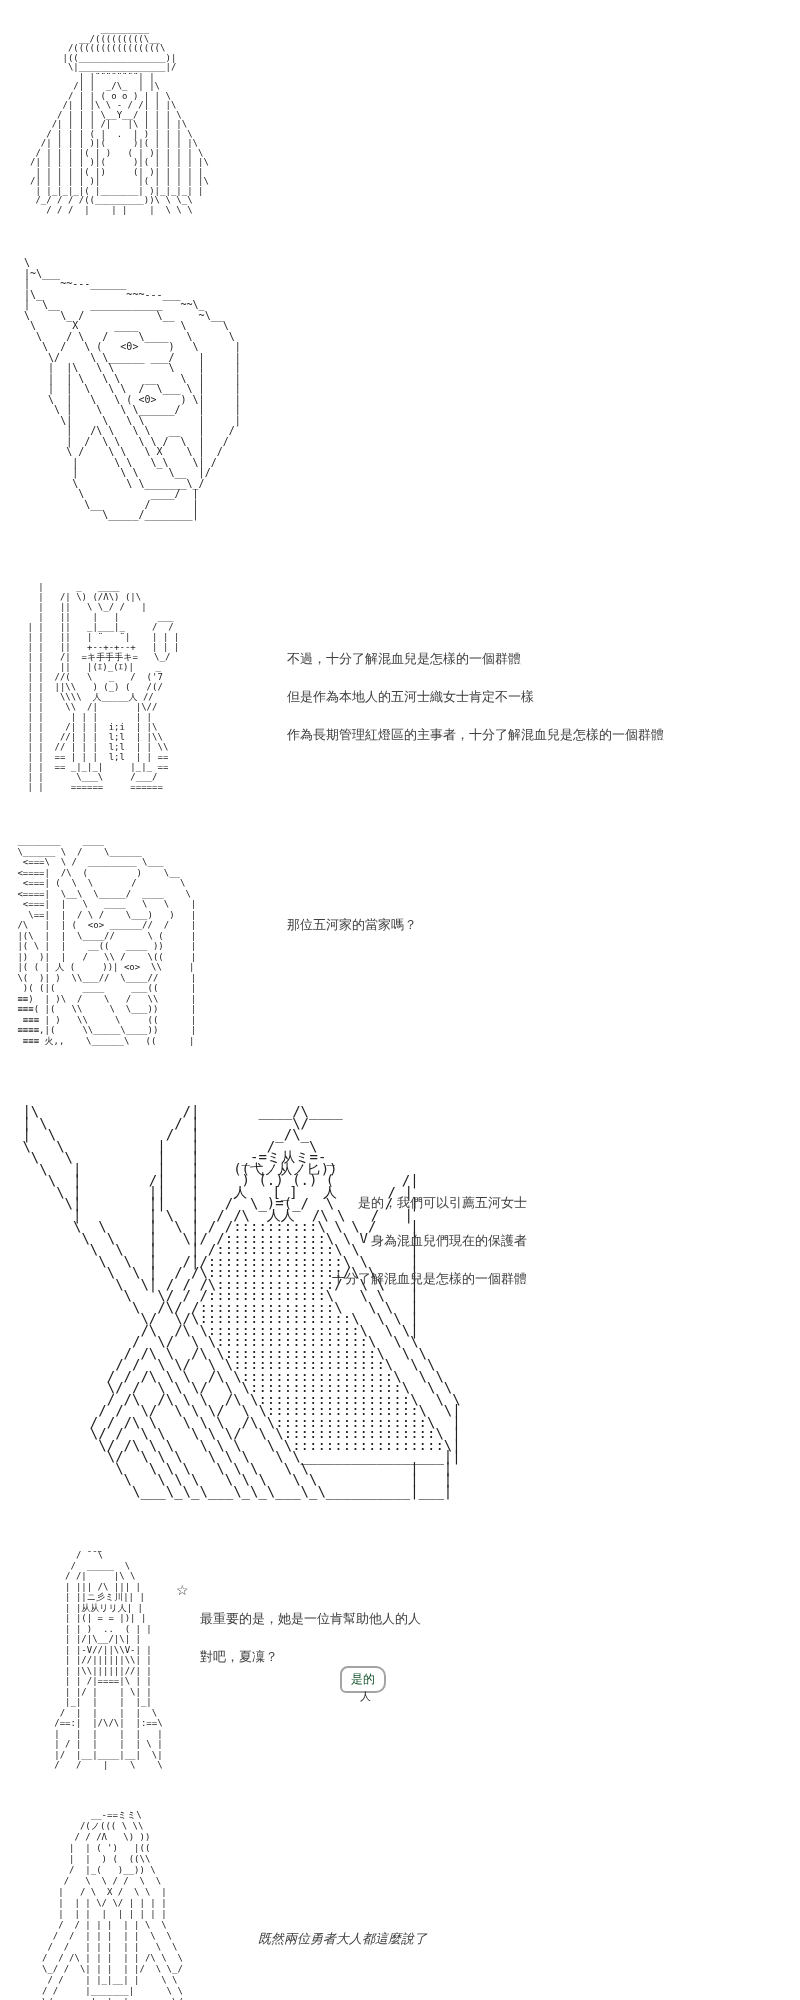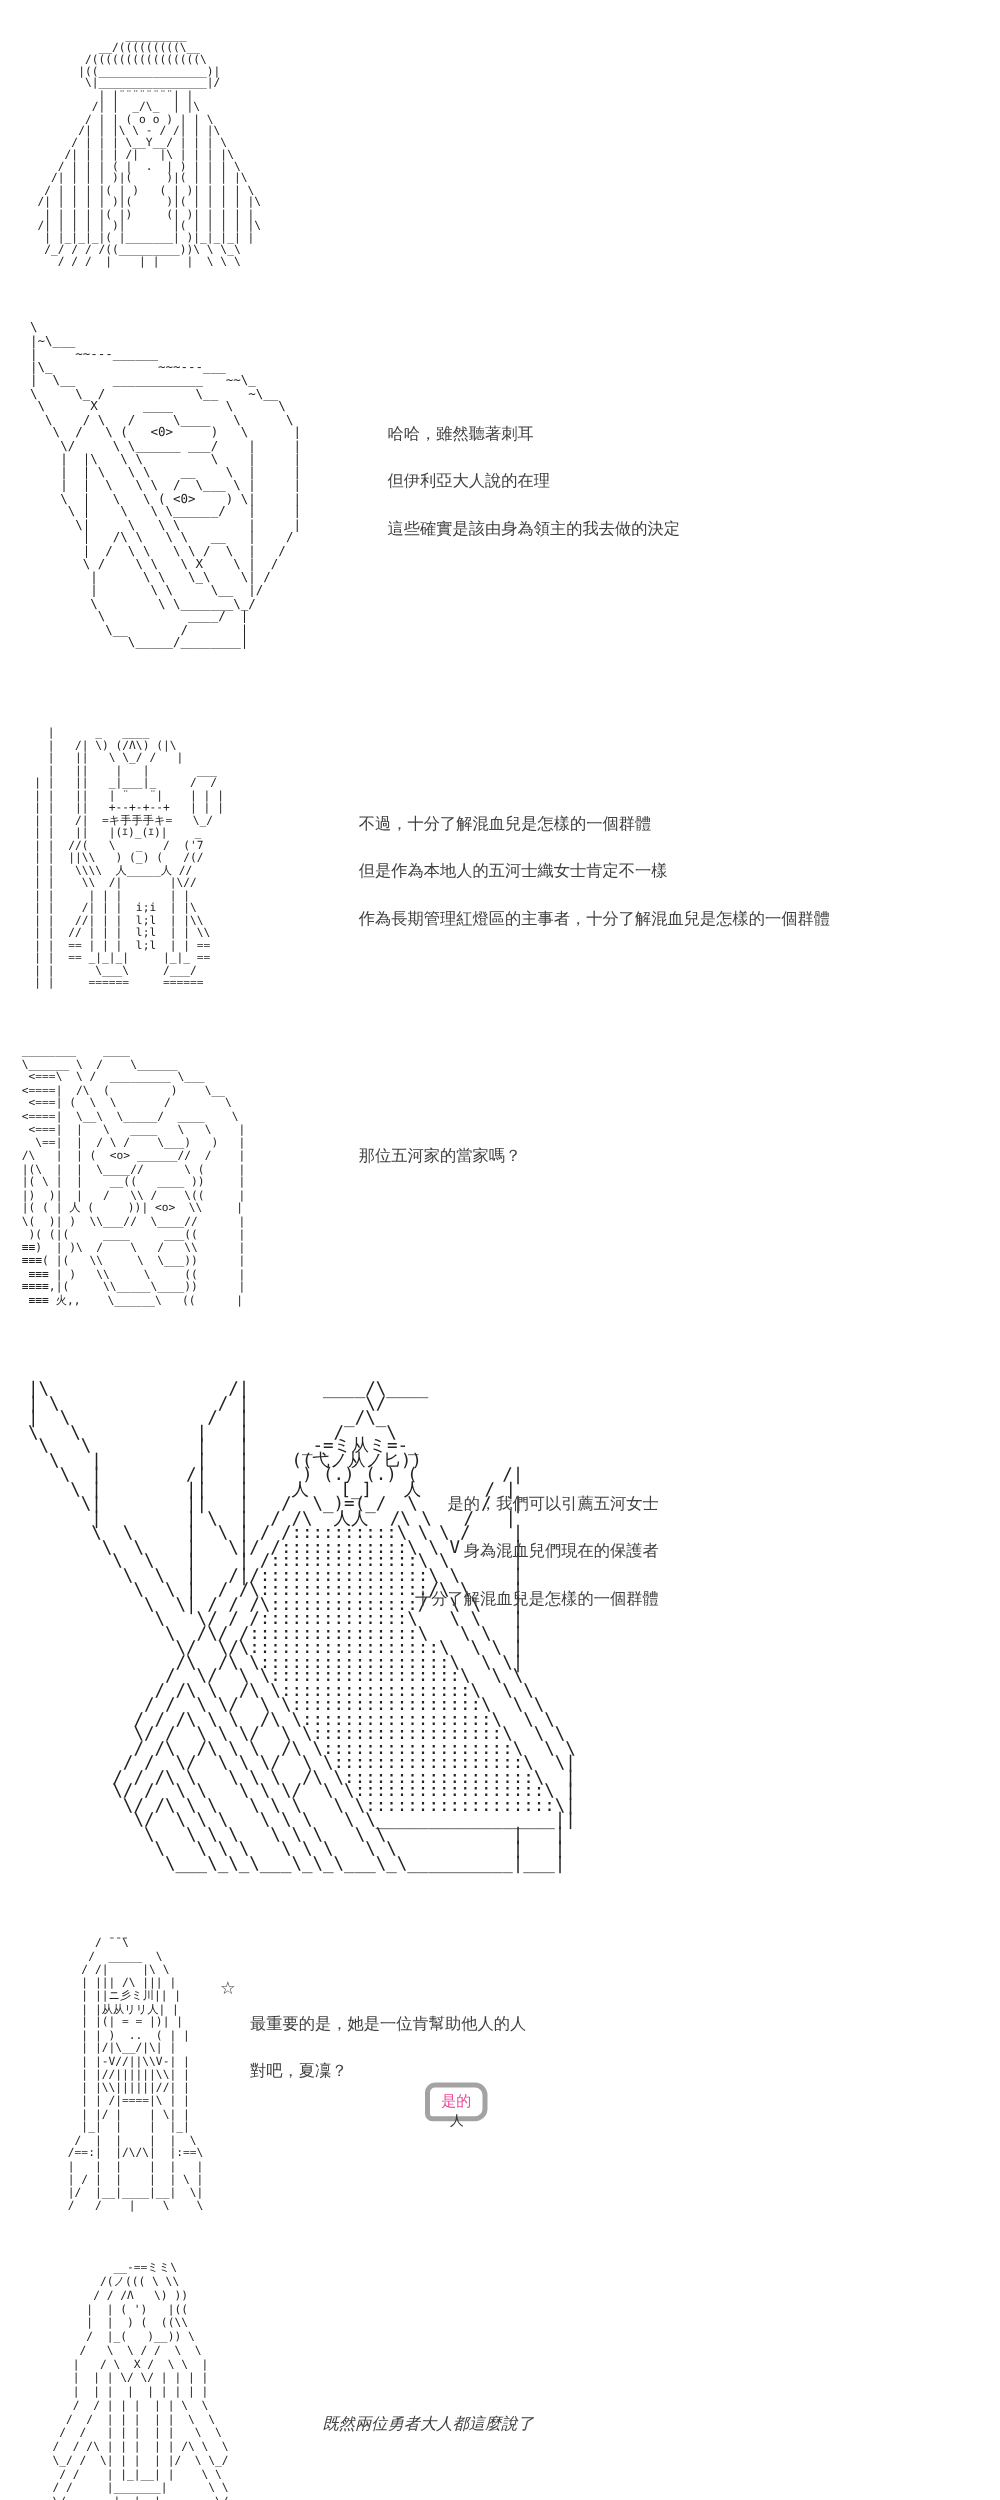--- a/index.html
+++ b/index.html
@@ -44,25 +44,25 @@
   .art5 { left: 4px;   top: 1096px; font-size: 14px;  line-height: 11.5px; }
   .dlg5 { left: 332px; top: 1196px; text-align: right; }
 
   .art6 { left: 28px;  top: 1540px; font-size: 9px;  line-height: 10.5px; }
   .star6 { position: absolute; left: 176px; top: 1582px; font-size: 14px; color: #333333; }
   .dlg6 { left: 200px; top: 1612px; }
 
   .bubble { position: absolute; left: 340px; top: 1666px; }
   .bubble-text {
     display: inline-block;
-    border: 4px solid #a3a3a3;
+    border: 2px solid #a3a3a3;
     border-radius: 8px 10px 10px 6px;
     padding: 3px 9px;
     font-size: 12px;
-    color: #ec4899;
+    color: #14532d;
     background: #ffffff;
   }
   .bubble-tail { position: absolute; left: 20px; top: 23px; font-size: 11px; color: #333333; }
 
   .art7 { left: 32px;  top: 1800px; font-size: 9px;  line-height: 11px; }
   .dlg7 { left: 258px; top: 1932px; font-style: italic; }
 </style>
 </head>
 <body>
 
@@ -107,25 +107,20 @@
        \|     \   \ \         |     |
         |   /\ \   \ \   __   |    /
         |  /  \ \   \ \ /  \  |   /
         \ /    \ \   \ X    \ |  /
          |      \ \   \_\    \| /
          |       \ \     \__  |/
          \        \ \_______\_/
           \           ____/  |
            \__       /       |
               \_____/________|</pre>
-  <div class="dialogue dlg2">
-    <p>哈哈，雖然聽著刺耳</p>
-    <p>但伊利亞大人說的在理</p>
-    <p>這些確實是該由身為領主的我去做的決定</p>
-  </div>
 
   <pre class="art art3">   |      _   ____
    |   /| \) (/Λ\) (|\
    |   ||   \ \_/ /   |
    |   ||    |   |       ___
  | |   ||   _|___|_     /  /
  | |   ||   | ¨   ¨|    | | |
  | |   ||   +--+-+--+   | | |
  | |   /|  =キ手手手キ=   \_/
  | |   ||   |(ｴ)_(ｴ)|    _

